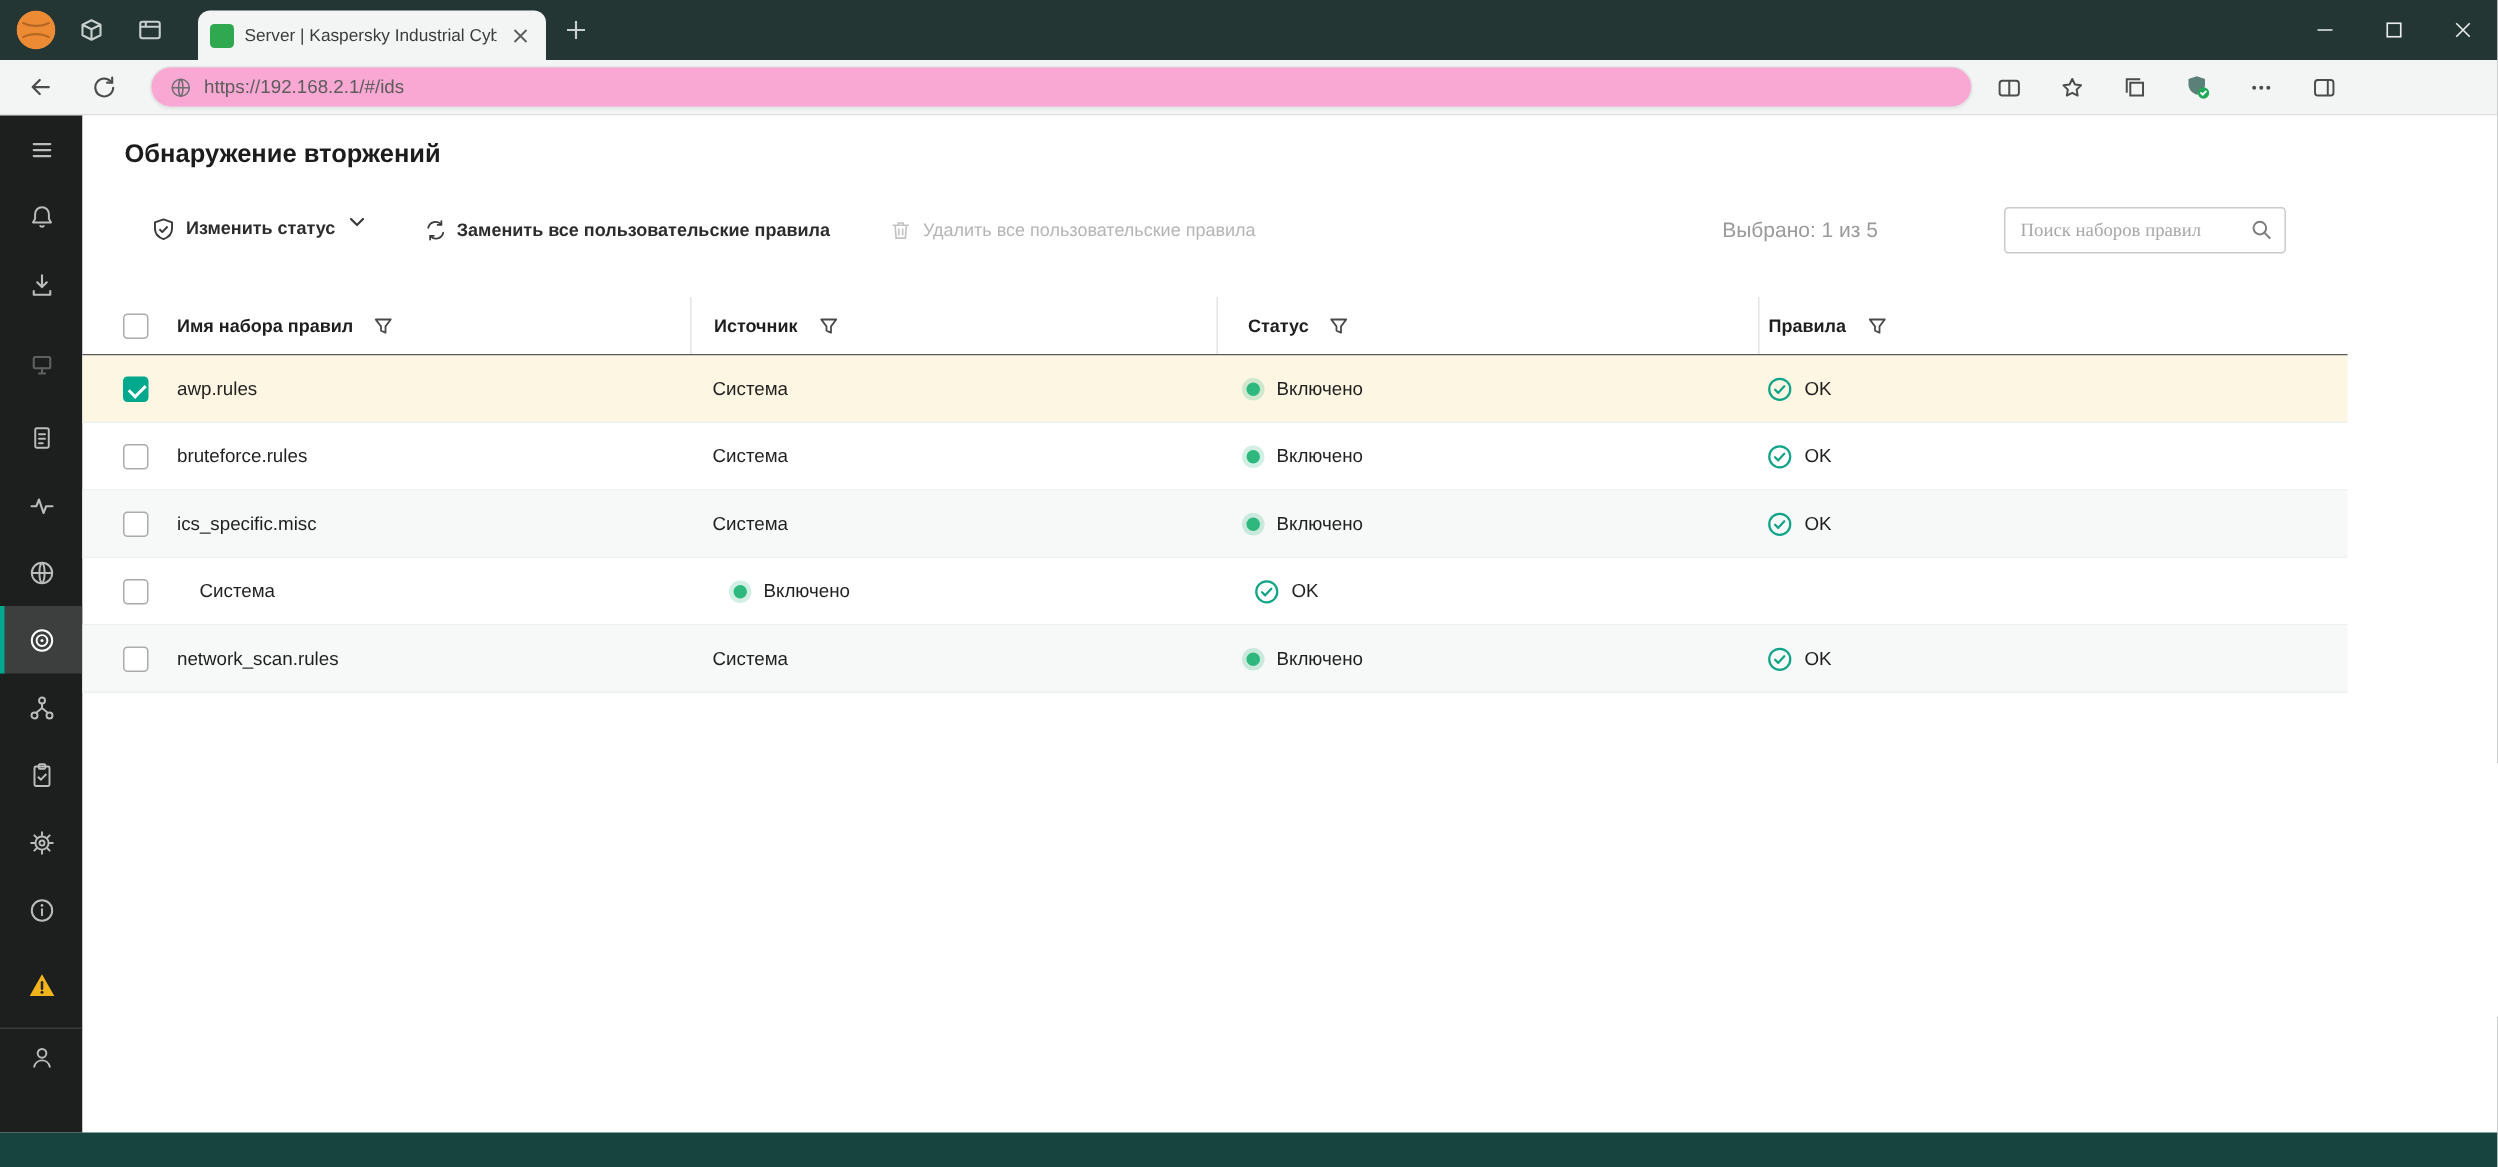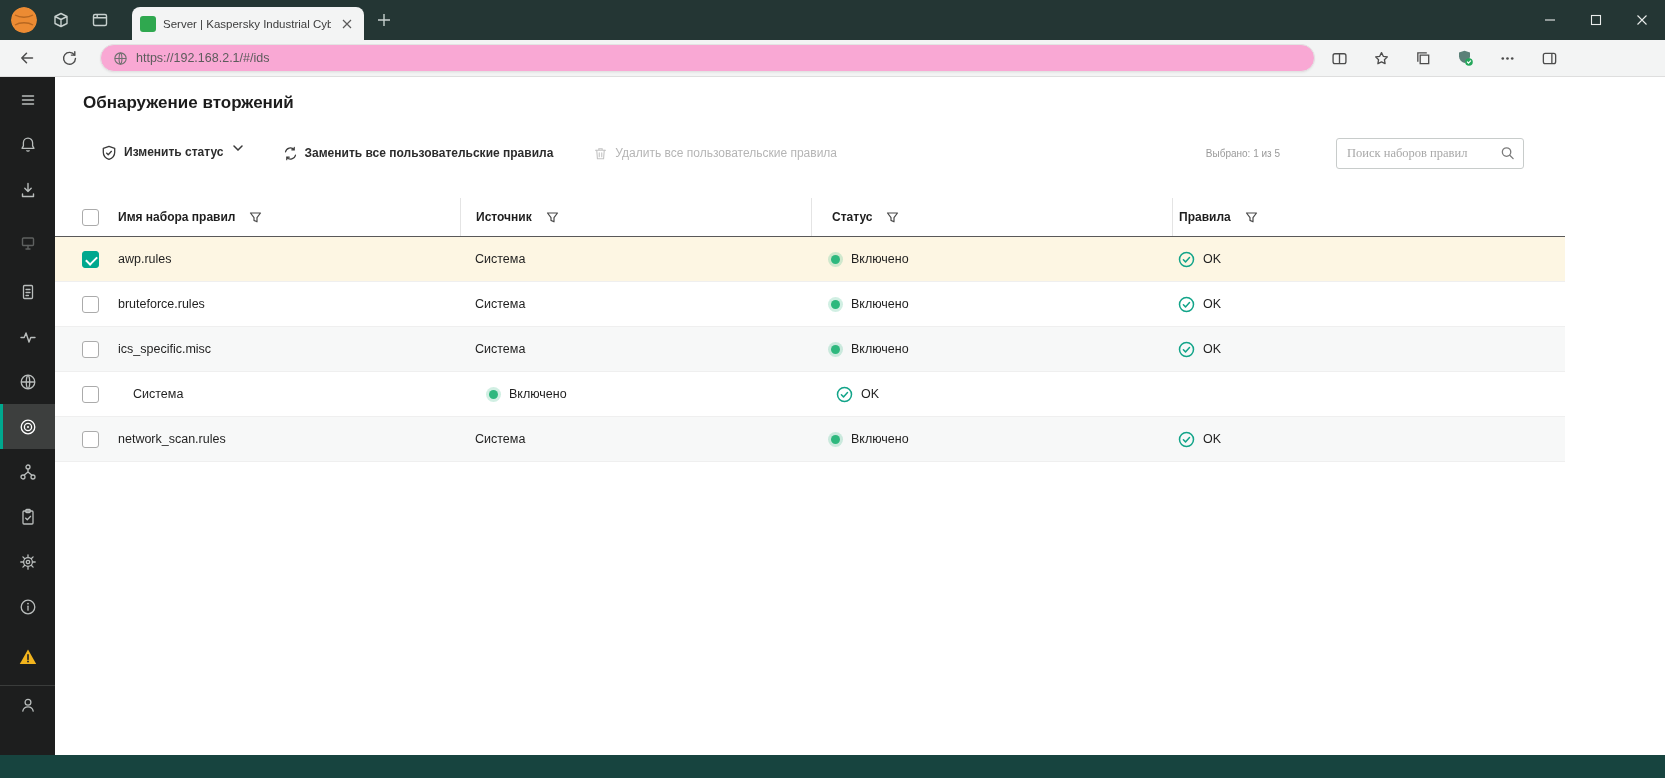--- a/index.html
+++ b/index.html
@@ -47,21 +47,21 @@
   .content{position:absolute;top:77px;left:55px;right:0;bottom:23px;background:#fff}
   .page-title{margin:16px 0 0 28px;font-size:17px;font-weight:700;color:#1c1c1c}
 
   .toolbar{position:absolute;left:46px;right:141px;top:58px;height:36px;display:flex;align-items:center}
   .tb-btn{display:flex;gap:7px;font-size:12px;font-weight:700;color:#2c2c2c;margin-right:40px;white-space:nowrap;cursor:default}
   .tb-btn .ic{display:flex;color:#3a3a3a}
   .tb-btn.disabled{color:#b5b5b5;font-weight:400}
   .tb-btn.disabled .ic{color:#c2c2c2}
   .chev{display:flex;margin-left:2px;color:#3a3a3a}
   .tb-spacer{flex:1}
-  .selected-label{font-size:10px;color:#9a9a9a;margin-right:56px;white-space:nowrap}
+  .selected-label{font-size:14px;color:#9a9a9a;margin-right:84px;white-space:nowrap}
   .searchbox{position:relative;width:188px;height:31px;border:1px solid #c8cccb;border-radius:3px;background:#fff;flex:none}
   .searchbox input{width:100%;height:100%;border:none;outline:none;background:transparent;padding:0 30px 0 10px;font-size:12.5px;color:#444;font-family:Liberation Serif, serif}
   .searchbox input::placeholder{color:#a8a8a8}
   .search-ic{position:absolute;right:8px;top:50%;transform:translateY(-50%);color:#7c7c7c;display:flex}
 
   
   .table{position:absolute;left:0;right:100px;top:121px}
   .thead{display:flex;height:39px;align-items:center;border-bottom:1px solid #595959;font-size:12px;font-weight:700;color:#1e1e1e}
   .col{display:flex;align-items:center;height:100%}
   .c-check{flex:0 0 63px;padding-left:27px}

